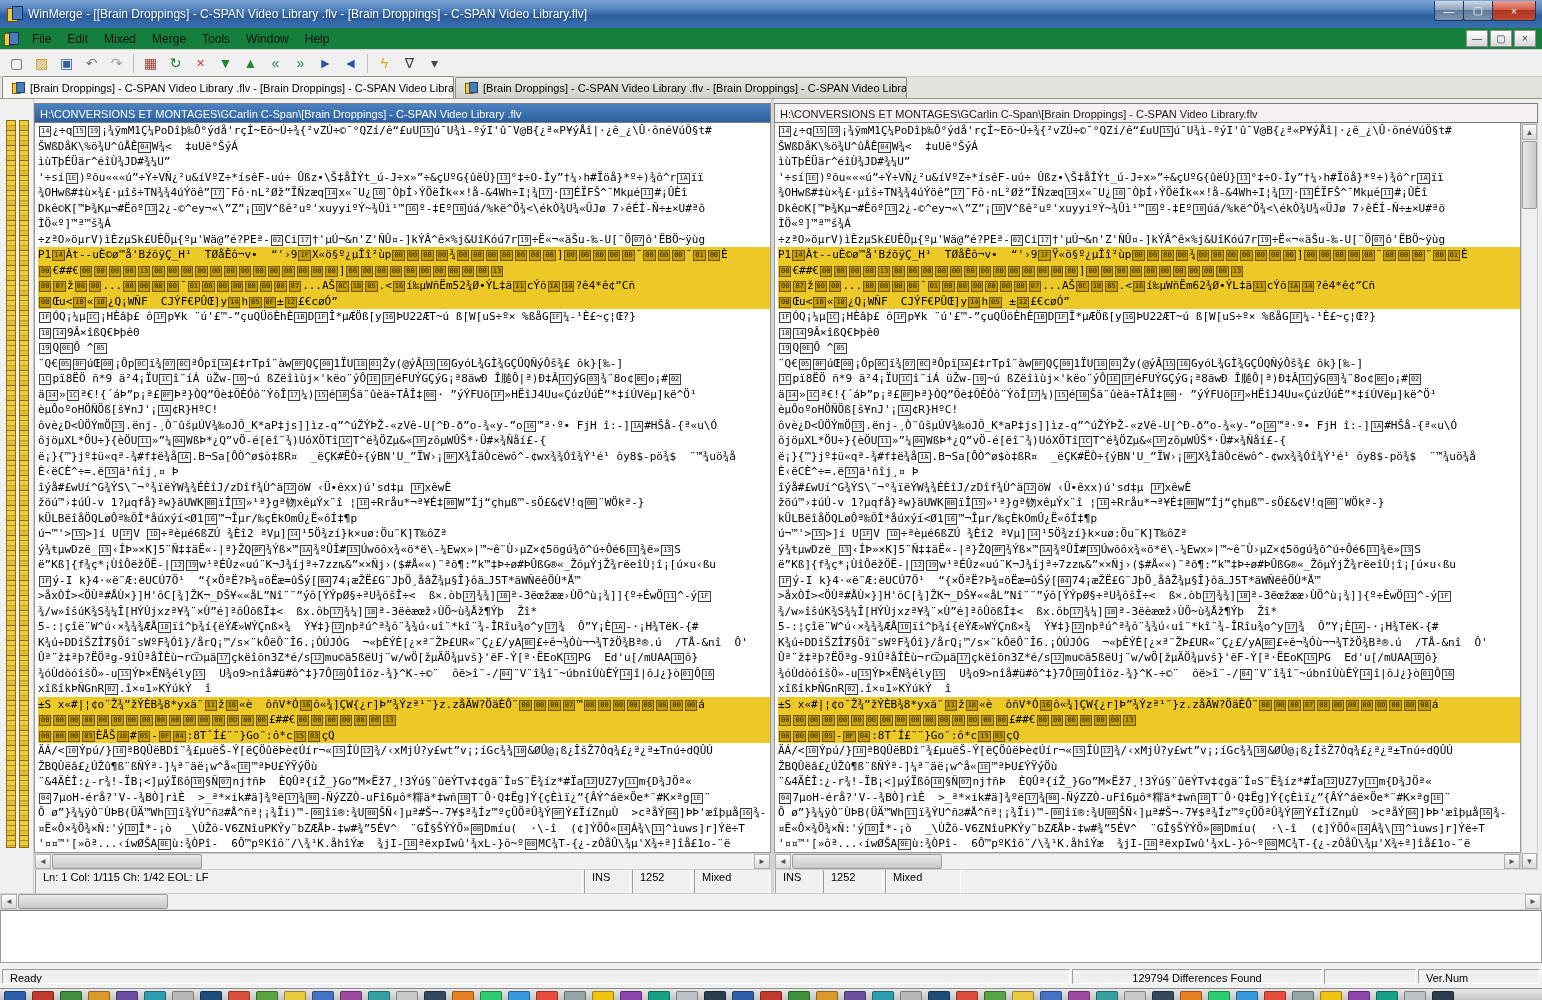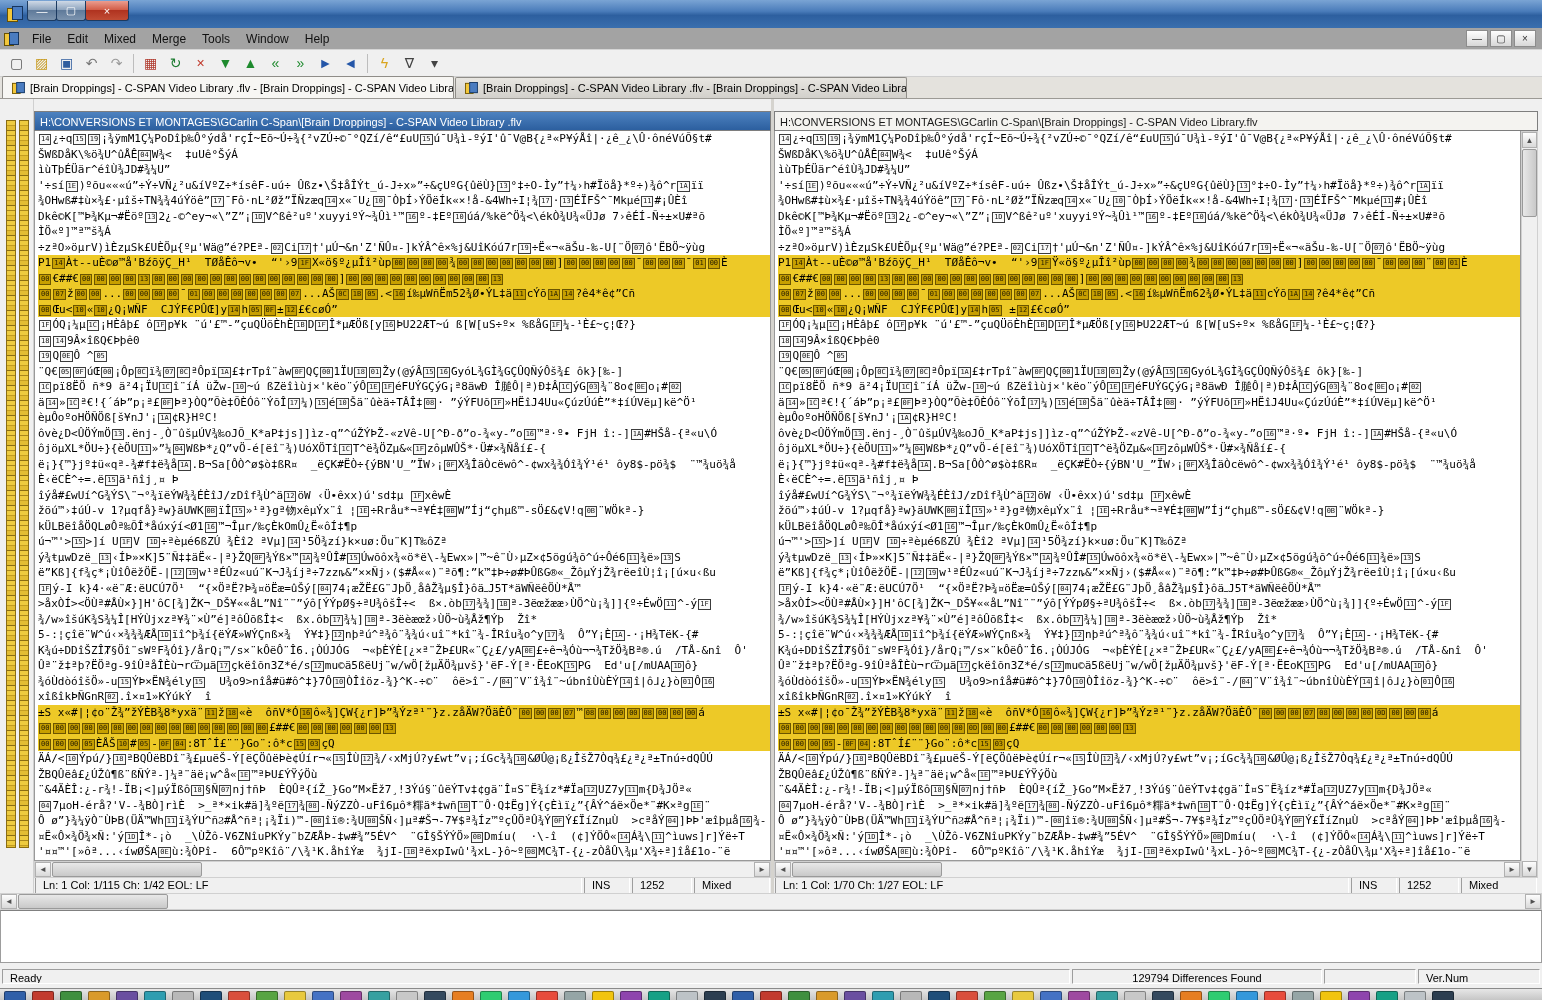--- a/index.html
+++ b/index.html
@@ -14,21 +14,21 @@
   .app-icon:before { content:""; position:absolute; left:1px; top:2px; width:9px; height:12px; background:#f3c73a; border:1px solid #6b5200; }
   .app-icon:after { content:""; position:absolute; left:6px; top:0; width:9px; height:12px; background:#4a7cc0; border:1px solid #16355e; }
   .title-text { color:#fff; font-size:12px; text-shadow:0 1px 2px #1a3a63; white-space:nowrap; overflow:hidden; flex:1; }
   .win-buttons { display:flex; flex:none; margin-top:-6px; }
   .wbtn { width:30px; height:20px; display:flex; align-items:center; justify-content:center;
     font-size:11px; color:#fff; border:1px solid #1c3a60; border-top:none;
     background:linear-gradient(#cfd9e6,#8fa5bf 45%,#5f7a9a 50%,#7b93ae); border-radius:0 0 3px 3px; margin-left:-1px; cursor:default; }
   .wbtn[data-name="close-button"] { width:44px; background:linear-gradient(#f2a early,#d9776a); background:linear-gradient(#eb9d8f,#d35f4a 45%,#b03320 50%,#c14c34); }
 
   
-  .menubar { position:absolute; top:28px; left:0; width:100%; height:22px; background:#a3a3a3;
+  .menubar { position:absolute; top:28px; left:0; width:100%; height:22px; background:#15803d;
     border-bottom:1px solid #d5d5d5; display:flex; align-items:center; font-size:12px; }
   .doc-icon { width:14px; height:14px; margin:0 6px 0 4px; position:relative; flex:none; }
   .doc-icon:before { content:""; position:absolute; left:0; top:1px; width:8px; height:11px; background:#f3c73a; border:1px solid #6b5200; }
   .doc-icon:after { content:""; position:absolute; left:5px; top:0; width:8px; height:11px; background:#4a7cc0; border:1px solid #16355e; }
   .menu-item { padding:3px 8px; color:#111; }
   .menubar-spacer { flex:1; }
   .mdi-btn { width:22px; height:17px; border:1px solid #8c8c8c; background:linear-gradient(#fdfdfd,#d8d8d8);
     display:flex; align-items:center; justify-content:center; font-size:10px; color:#333; margin-right:2px; }
 
   
@@ -47,21 +47,21 @@
   .tab.active { background:#f7f6f3; height:22px; }
   .tab .doc-icon { margin:0 5px 0 0; transform:scale(.85); }
 
   
   .workspace { position:absolute; top:99px; left:0; width:1542px; height:794px; background:#f0f0f0; }
   .location-pane { position:absolute; left:0; top:0; width:34px; height:794px; background:#f0f0f0; border-right:1px solid #d0d0d0; }
   .loc-strip { position:absolute; top:21px; width:10px; height:728px; border:1px solid #8a6d12;
     background:repeating-linear-gradient(180deg,#eecb3f 0 4px,#c39d22 4px 5px,#e3bd33 5px 9px,#8a6d12 9px 10px,#eecb3f 10px 14px,#a8861c 14px 15px); }
   .loc-strip.l { left:6px; } .loc-strip.r { left:19px; }
 
-  .pane { position:absolute; top:12px; height:794px; }
+  .pane { position:absolute; top:4px; height:794px; }
   .pane-left { left:34px; width:737px; }
   .pane-right { left:774px; width:764px; }
   .pane-header { height:20px; font-size:11px; line-height:20px; padding:0 5px; white-space:nowrap; overflow:hidden;
     border:1px solid #7e7e7e; }
   .pane-header.active { background:linear-gradient(#4d82c0,#2c5f9f); color:#fff; }
   .pane-header.inactive { background:#f4f3f0; color:#1a1a1a; }
   .pane-body-row { display:flex; }
   .pane-text { height:730px; background:#fff; border:1px solid #999; border-top:none; overflow:hidden;
     font-family:"DejaVu Sans Mono",monospace; font-size:11px; line-height:15.5px; white-space:pre; padding-left:3px; color:#000; flex:1; }
   .line { height:15.5px; overflow:hidden; }
@@ -105,20 +105,21 @@
     background:linear-gradient(#e7e7e7,#c6c6c6); border-top:1px solid #8a8a8a; display:flex; gap:6px; padding:2px 4px; overflow:hidden; }
   .tb-icon { width:22px; height:18px; border-radius:2px 2px 0 0; flex:none; border:1px solid rgba(0,0,0,.35); }
 </style>
 </head>
 <body>
 
 <div class="window" data-name="winmerge-window">
 
   <div class="titlebar" data-name="titlebar">
     <span class="app-icon" data-name="winmerge-icon"></span>
+    <span class="title-text" data-name="window-title">WinMerge - [[Brain Droppings] - C-SPAN Video Library .flv - [Brain Droppings] - C-SPAN Video Library.flv]</span>
     <div class="win-buttons" data-name="window-controls">
         <span class="wbtn" data-name="minimize-button">—</span>
         <span class="wbtn" data-name="maximize-button">▢</span>
         <span class="wbtn" data-name="close-button">×</span>
       </div>
   </div>
 
   <div class="menubar" data-name="menubar">
     <span class="doc-icon" data-name="document-icon"></span>
     <span data-name="menubar-items" style="display:flex;">
@@ -207,21 +208,20 @@
           <span class="thumb" data-name="scroll-thumb"></span>
           <span class="arrow down" data-name="scroll-down-icon">▼</span>
         </div>
       </div>
       <div class="hscroll" data-name="right-horizontal-scrollbar" style="width:747px;margin-top:-17px;">
         <span class="arrow left" data-name="scroll-left-icon">◄</span>
         <span class="thumb" data-name="scroll-thumb"></span>
         <span class="arrow right" data-name="scroll-right-icon">►</span>
       </div>
       <div class="pane-status" data-name="right-pane-statusbar">
-        <span class="seg grow" data-name="right-cursor-position">Ln: 1  Col: 1/70  Ch: 1/27  EOL: LF</span>
         <span class="seg" style="width:46px;" data-name="right-insert-mode">INS</span>
         <span class="seg" style="width:60px;" data-name="right-codepage">1252</span>
         <span class="seg" style="width:76px;" data-name="right-eol-style">Mixed</span>
       </div>
     </div>
   </div>
 
   <div class="diffpane" data-name="diff-pane">
     <div class="hscroll" data-name="diff-pane-scrollbar">
       <span class="arrow left" data-name="scroll-left-icon">◄</span>

